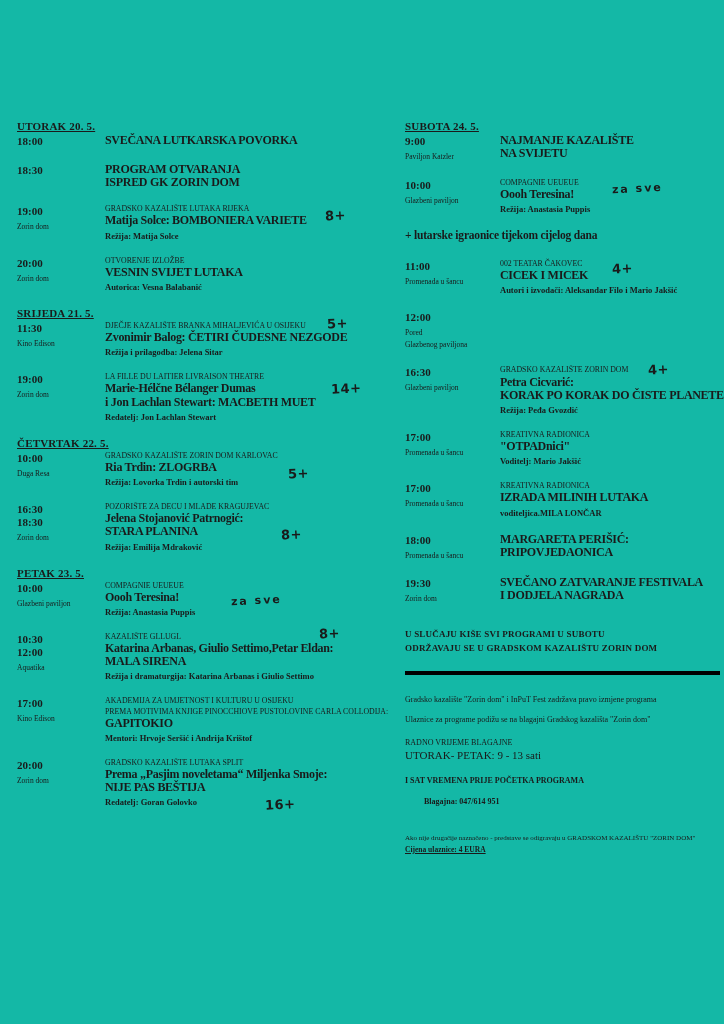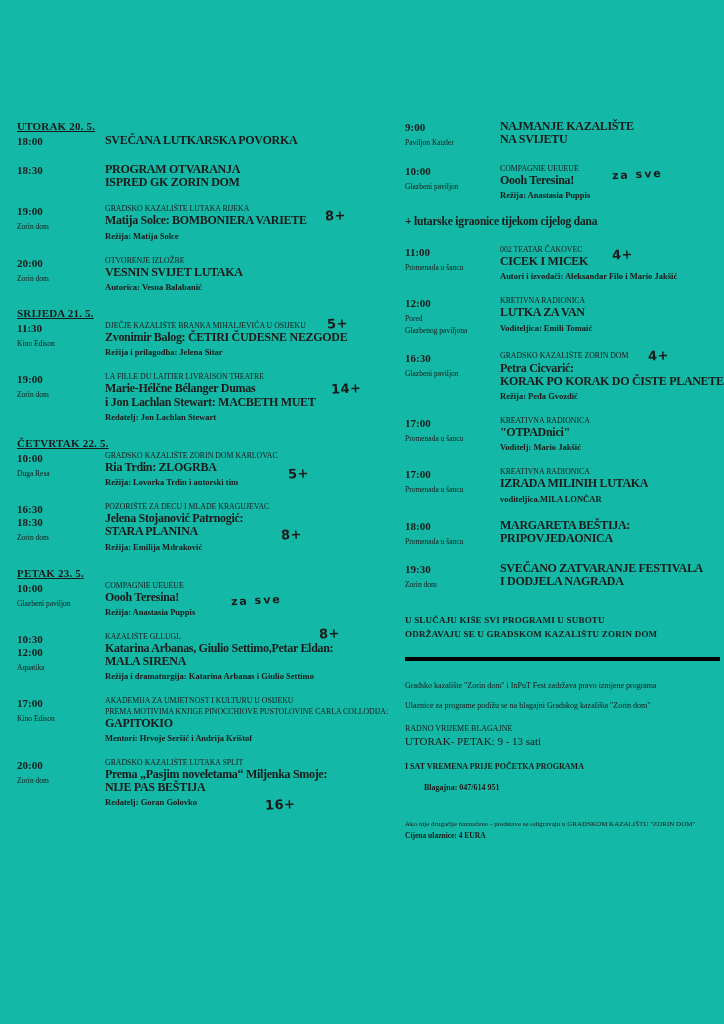--- a/index.html
+++ b/index.html
@@ -29,21 +29,21 @@
 
   .rain{margin-top:22px;font-size:9px;font-weight:bold;line-height:1.6;letter-spacing:.2px;}
   .rule{height:4px;background:#000;margin:15px 0 20px;width:100%;}
   .fine{font-size:8px;margin:0 0 11px;}
   .hours{margin-top:14px;}
   .hours-title{font-size:8px;font-weight:normal;line-height:1.3;}
   .hours-value{font-size:11px;line-height:1.3;}
   .hour-before{font-size:8px;font-weight:bold;margin:14px 0 0;}
   .phone{font-size:8px;font-weight:bold;margin:12px 0 8px;padding-left:19px;}
   .tiny{font-size:7px;margin:28px 0 0;line-height:1.4;}
-  .tiny-bold{font-size:7.5px;font-weight:bold;margin:1px 0 0;}
+  .tiny-bold{font-size:7.5px;font-weight:bold;margin:1px 0 0;text-decoration:underline;}
 </style>
 </head>
 <body>
 
 <div class="page">
   <div class="cols">
     <div class="col col-left">
       <div class="sections">
           <div class="section">
             <div class="day">UTORAK 20. 5.</div>
@@ -217,20 +217,21 @@
                 <div class="credit">Redatelj: Goran Golovko</div>
                 <span class="badge age" style="left: 160px; top: 39px;">16+</span>
               </div>
             </div>
           </div>
         </div>
     </div>
     <div class="col col-right">
       <div class="sections">
           <div class="section">
+            <div class="day">SUBOTA 24. 5.</div>
             <div class="event">
               <div class="meta">
                 <div class="time">9:00</div>
                 <div class="venue">
                   <div>Paviljon Katzler</div>
                 </div>
               </div>
               <div class="content">
                 <div class="title">NAJMANJE KAZALIŠTE</div>
                 <div class="title">NA SVIJETU</div>
@@ -265,25 +266,20 @@
                 <span class="badge age" style="left: 112px; top: 2px;">4+</span>
               </div>
             </div>
             <div class="event">
               <div class="meta">
                 <div class="time">12:00</div>
                 <div class="venue">
                   <div>Pored</div>
                   <div>Glazbenog paviljona</div>
                 </div>
-              </div>
-              <div class="content">
-                <div class="company">KRETIVNA RADIONICA</div>
-                <div class="title">LUTKA ZA VAN</div>
-                <div class="credit">Voditeljica: Emili Tomaić</div>
               </div>
             </div>
             <div class="event">
               <div class="meta">
                 <div class="time">16:30</div>
                 <div class="venue">
                   <div>Glazbeni paviljon</div>
                 </div>
               </div>
               <div class="content">
@@ -321,21 +317,21 @@
               </div>
             </div>
             <div class="event">
               <div class="meta">
                 <div class="time">18:00</div>
                 <div class="venue">
                   <div>Promenada u šancu</div>
                 </div>
               </div>
               <div class="content">
-                <div class="title">MARGARETA BEŠTIJA:</div>
+                <div class="title">MARGARETA PERIŠIĆ:</div>
                 <div class="title">PRIPOVJEDAONICA</div>
               </div>
             </div>
             <div class="event">
               <div class="meta">
                 <div class="time">19:30</div>
                 <div class="venue">
                   <div>Zorin dom</div>
                 </div>
               </div>

